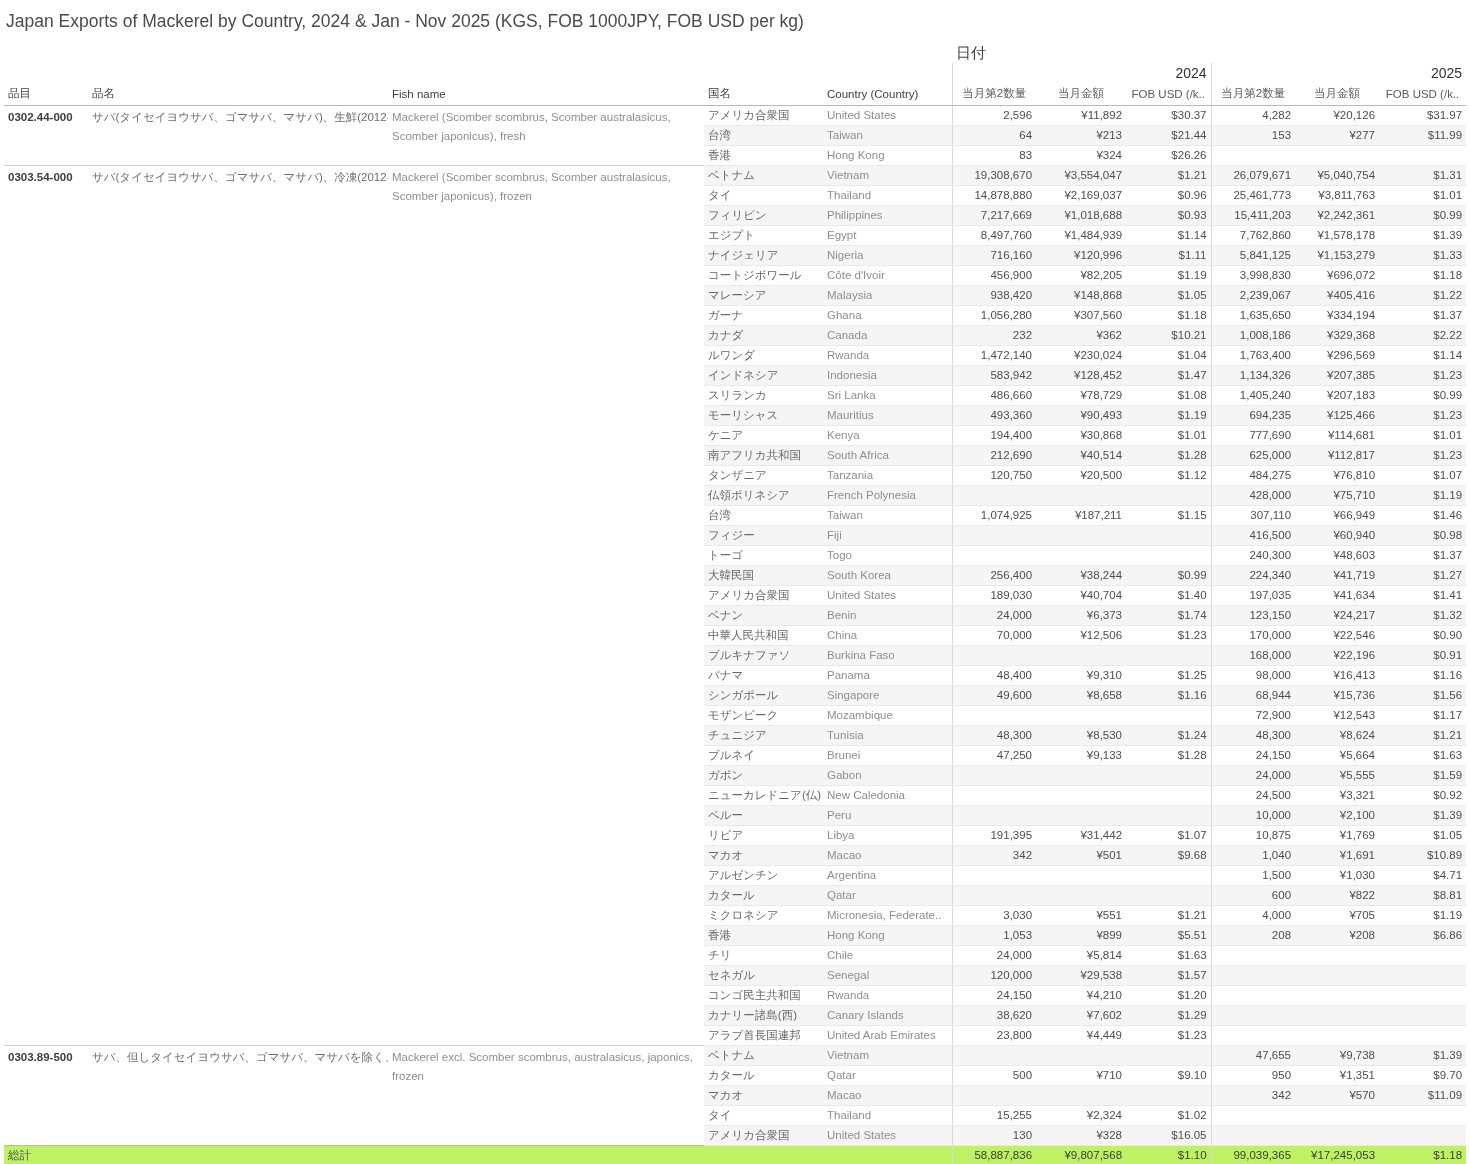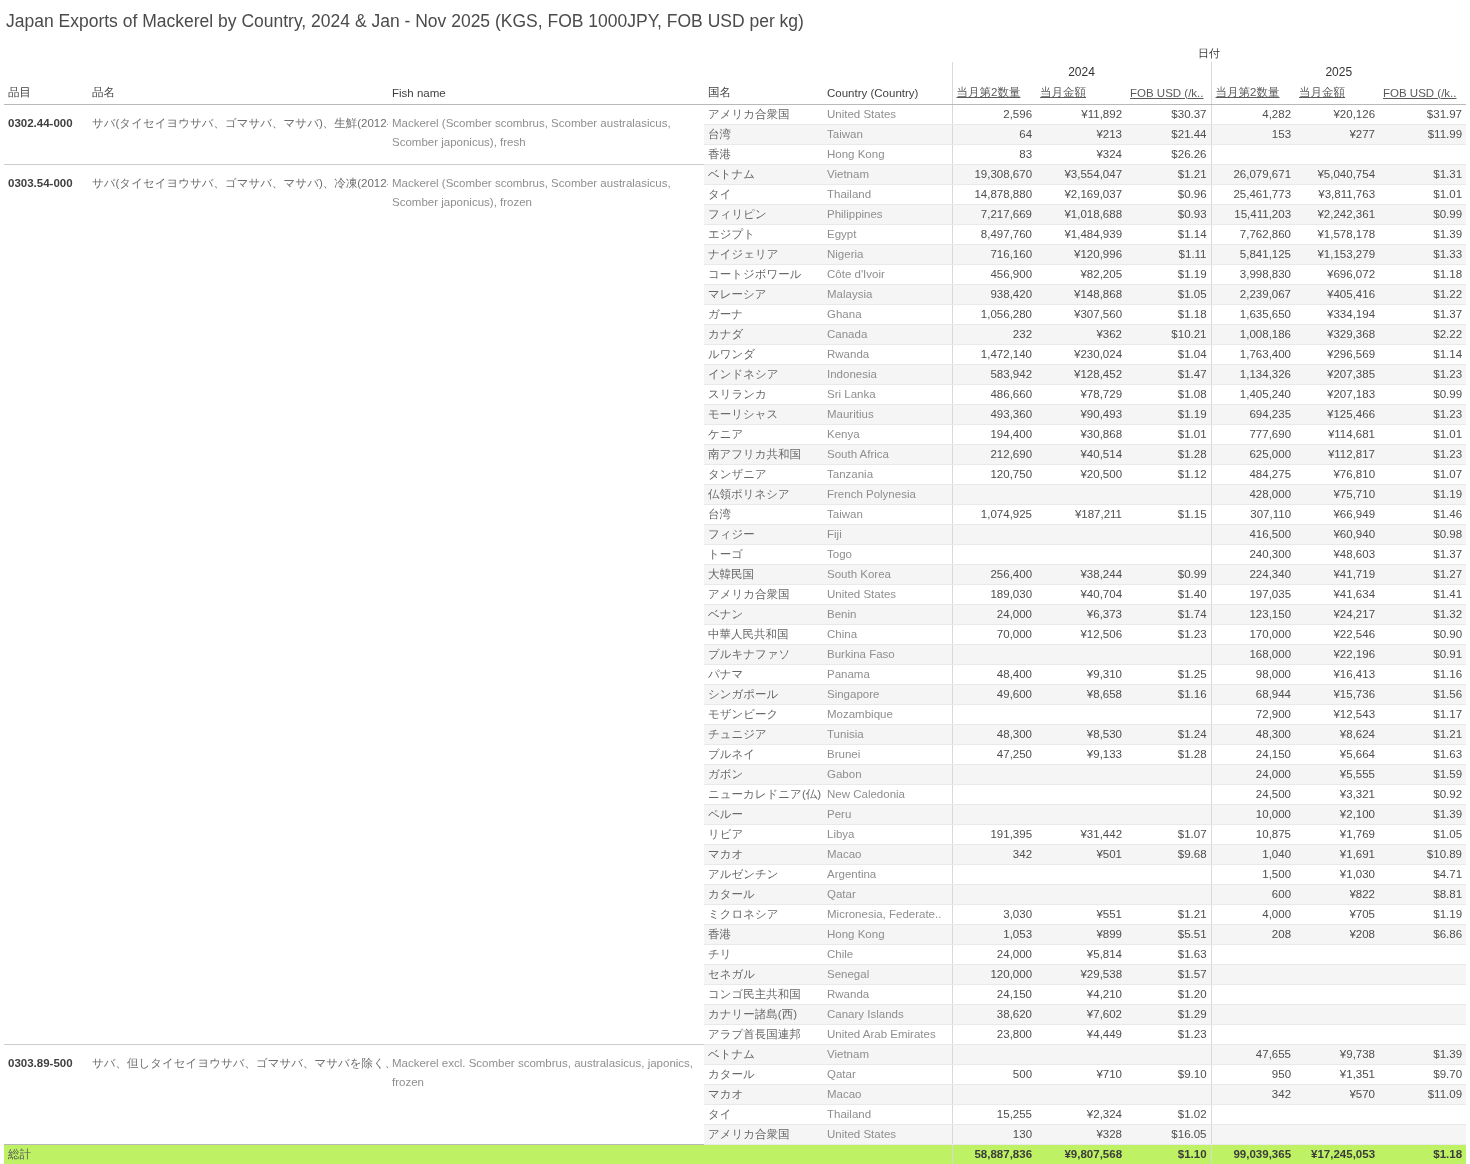--- a/index.html
+++ b/index.html
@@ -30,58 +30,58 @@
   col.c-cjp   { width:119px; }
   col.c-cen   { width:129px; }
   col.c-q24   { width:84px; }
   col.c-a24   { width:90px; }
   col.c-u24   { width:85px; }
   col.c-q25   { width:84px; }
   col.c-a25   { width:84px; }
   col.c-u25   { width:87px; }
 
   th { font-weight:normal; padding:0 4px; white-space:nowrap; overflow:hidden; }
-  .date-row th { height:18px; color:#3f3f3f; text-align:center; font-size:11px; }
-  .year-row th { height:20px; color:#333333; text-align:center; font-size:12px; }
+  .date-row th { height:18px; color:#3f3f3f; text-align:left; font-size:15px; }
+  .year-row th { height:20px; color:#333333; text-align:right; font-size:14px; }
   .colhead-row th {
     height:22px;
     color:#3f3f3f;
     text-align:left;
     border-bottom:1px solid #b9b9b9;
   }
-  .colhead-row th.num { text-align:left; color:#5a5a5a;text-decoration:underline; }
+  .colhead-row th.num { text-align:center; color:#5a5a5a; }
   th.g1, td.g1 { border-left:1px solid #d9d9d9; }
   th.g2, td.g2 { border-left:1px solid #d9d9d9;margin-left:28px; }
 
   td {
     height:19px;
     line-height:19px;
     padding:0 4px;
     white-space:nowrap;
     overflow:hidden;
   }
   td.v   { border-bottom:1px solid #e9e9e9; }
   tr.band td.v { background:#f5f5f5; }
   tr.section-start td { border-top:1px solid #cdcdcd; }
 
   td.span-cell {
     vertical-align:top;
-    padding-top:9px;
+    padding-top:2px;
     background:#ffffff;
     line-height:19px;
   }
   td.code { font-weight:bold; color:#3f3f3f; }
   td.jpname { color:#6e6e6e; }
   td.fish { color:#8f8f8f; white-space:normal; line-height:19px; }
   td.cjp { color:#666666; }
   td.cen { color:#8f8f8f; }
   td.num { text-align:right; color:#4e4e4e; }
 
   tr.total-row td { border-top:1px solid #b7b7b7; border-bottom:1px solid #cfcfcf; background:#bef264; }
-  tr.total-row td.num { font-weight:bold; color:#3c3c3c; }
+  tr.total-row td.num { font-weight:normal; color:#3c3c3c; }
   tr.total-row td.label { color:#555555; }
 </style>
 </head>
 <body>
 
 <div class="title">Japan Exports of Mackerel by Country, 2024 &amp; Jan - Nov 2025 (KGS, FOB 1000JPY, FOB USD per kg)</div>
 
 <table>
   <colgroup>
     <col class="c-code">

